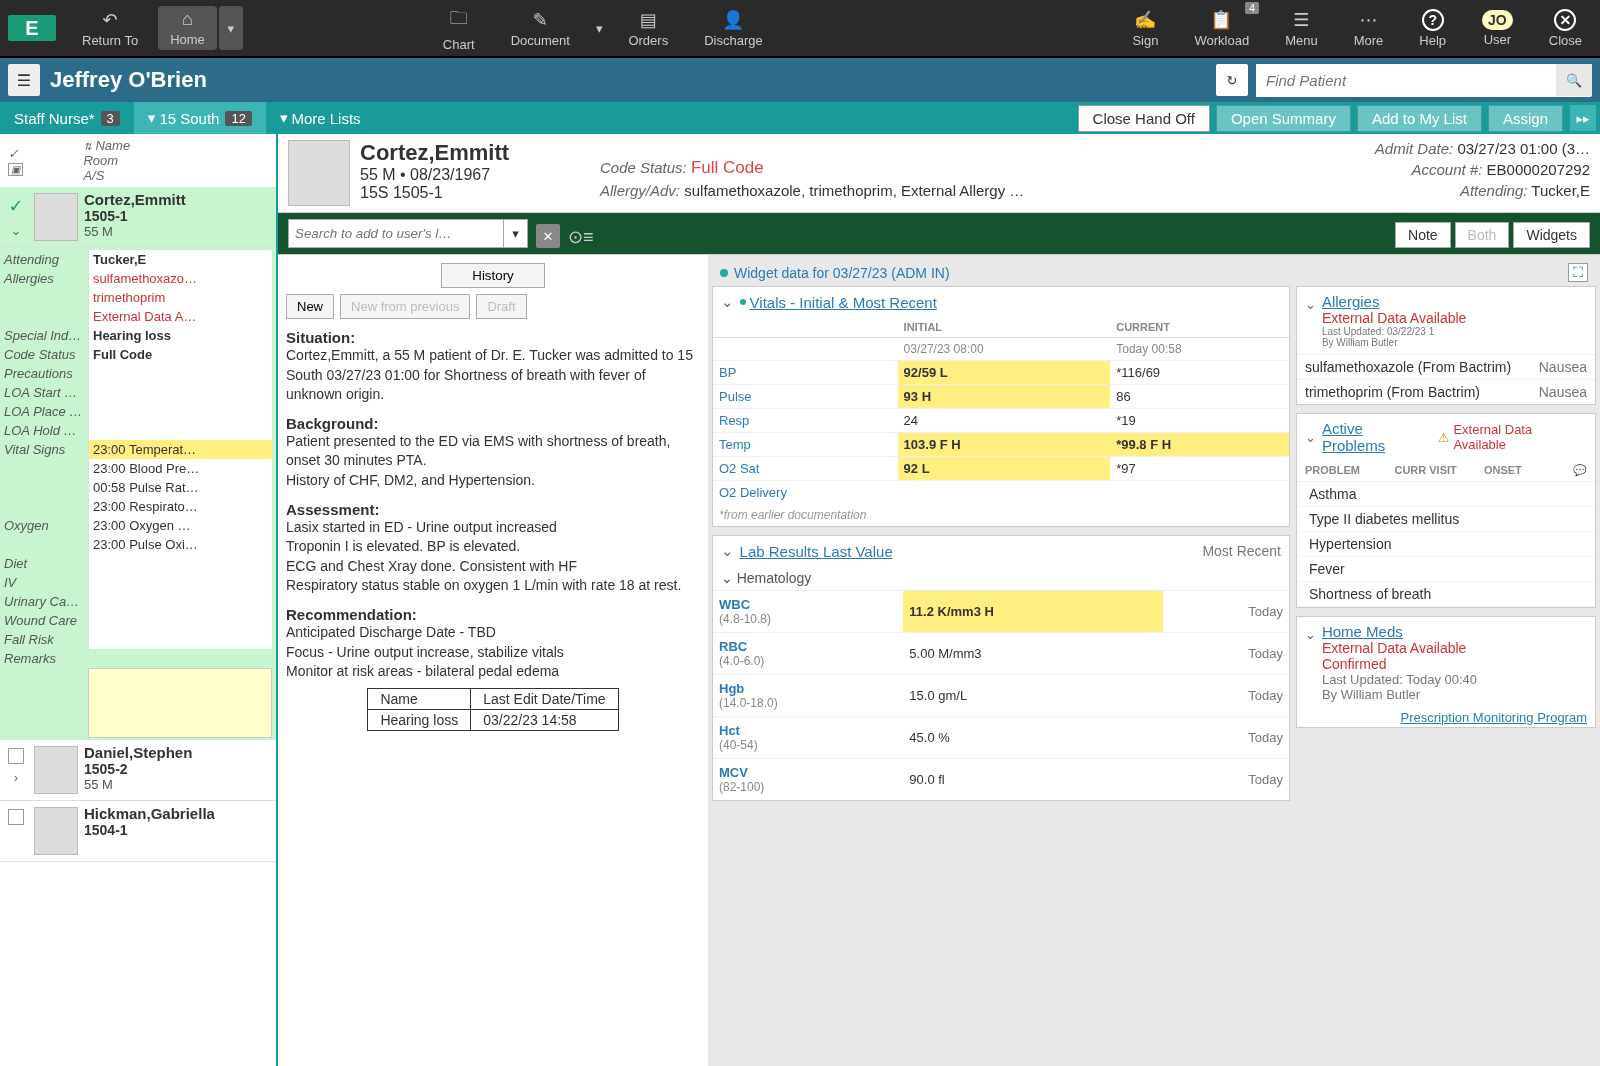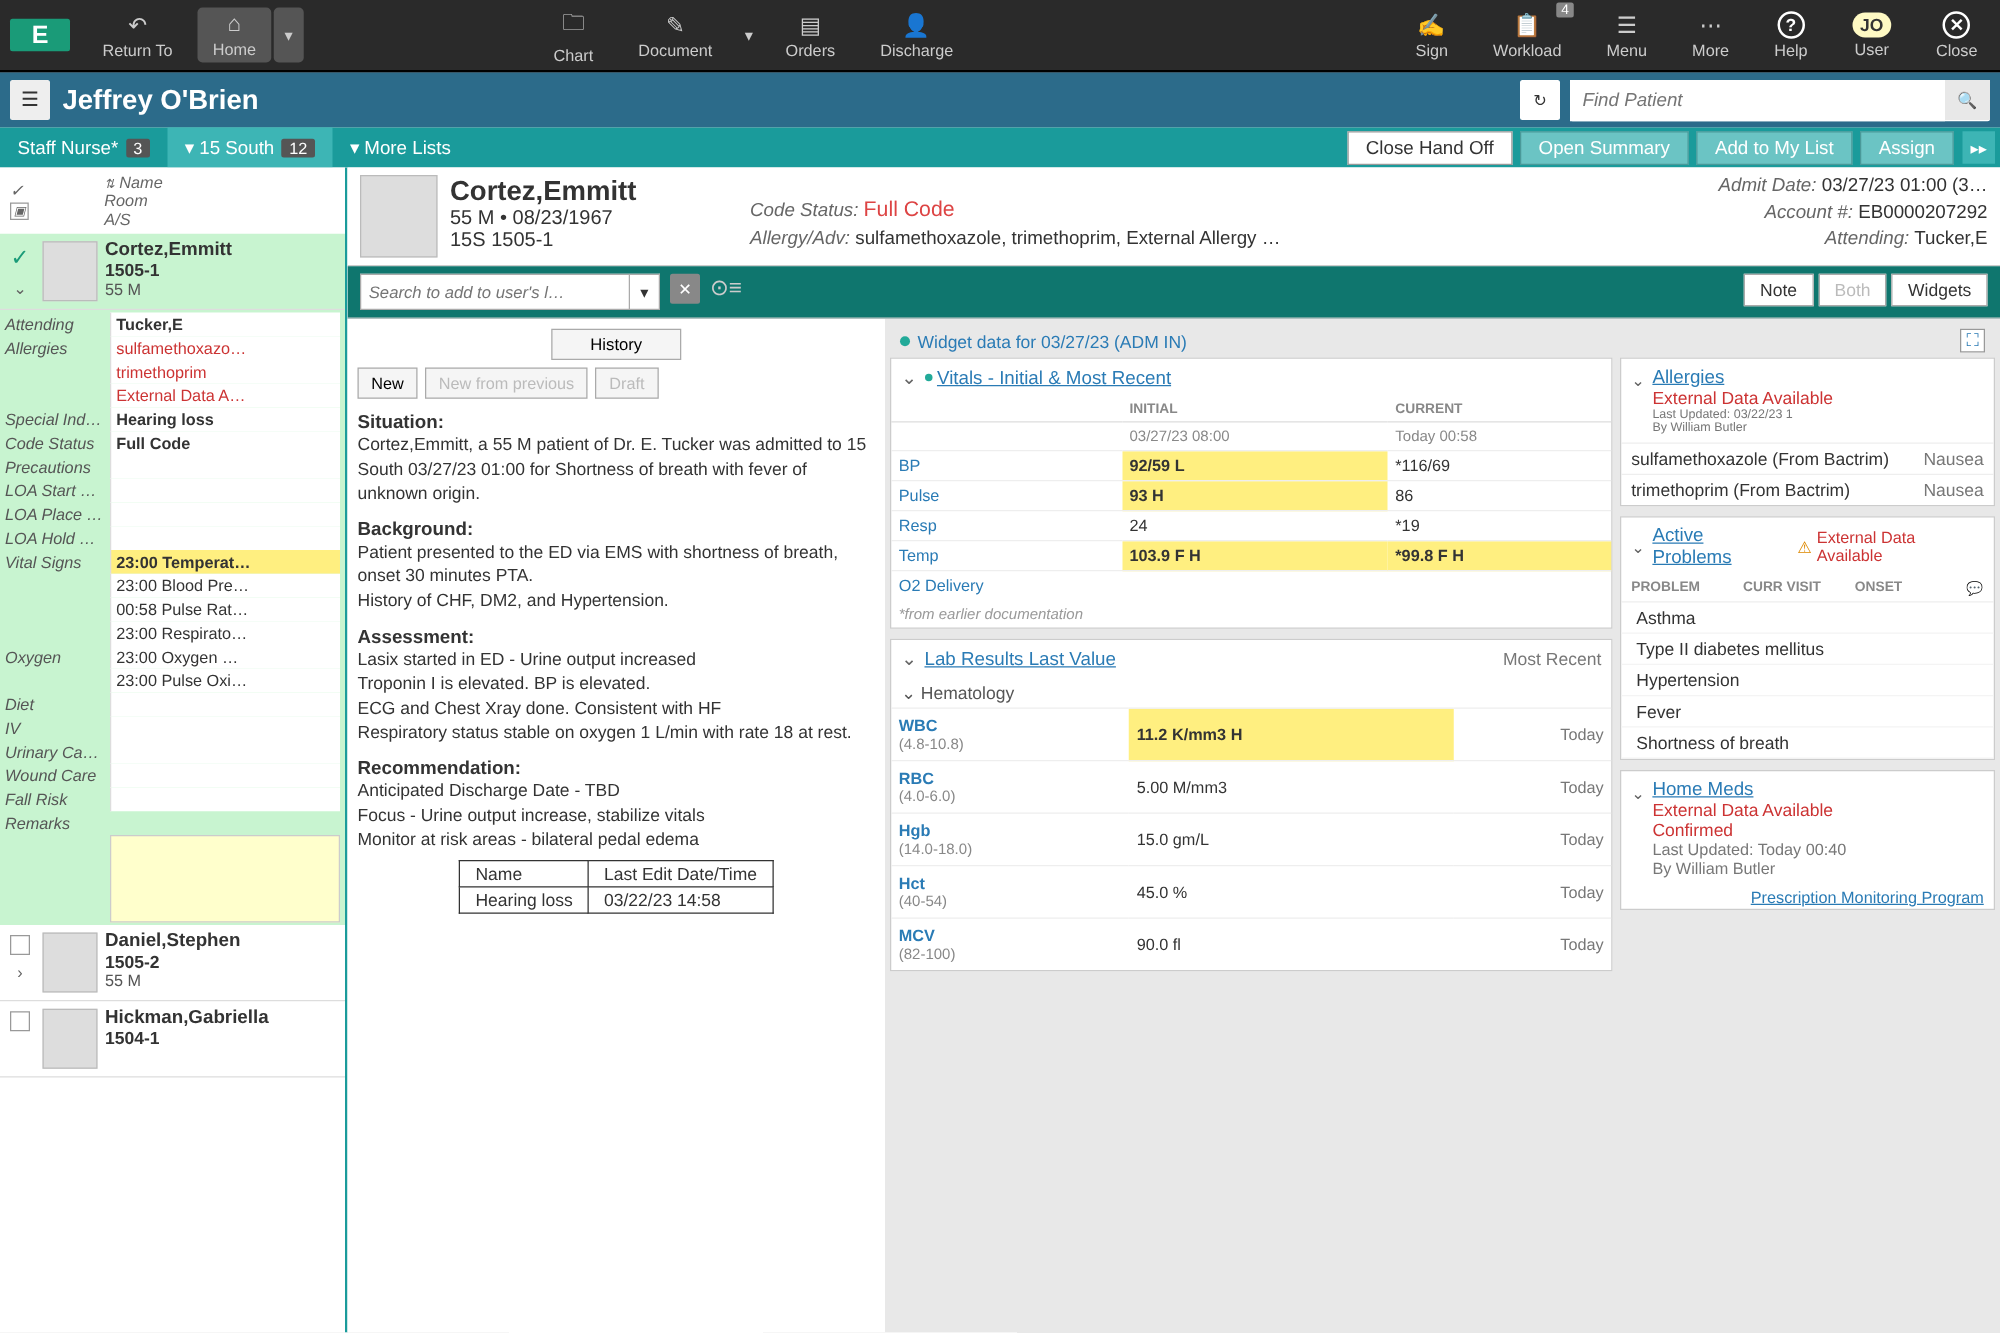--- a/index.html
+++ b/index.html
@@ -55,21 +55,21 @@
 .sidebar .patient-card .info .pname { font-weight: bold; font-size: 15px; }
 .sidebar .patient-card .info .proom { font-weight: bold; font-size: 14px; }
 .sidebar .patient-card .info .page { font-size: 13px; color: #555; }
 
 .sidebar .details { background: #c8f4d0; padding: 2px 4px; font-size: 13px; }
 .sidebar .details .drow { display: flex; }
 .sidebar .details .drow .dlabel { width: 84px; font-style: italic; color: #555; padding: 2px 0; }
 .sidebar .details .drow .dval { flex: 1; padding: 2px 4px; background: #fff; border-left: 1px solid #ddd; }
 .sidebar .details .drow .dval.bold { font-weight: bold; }
 .sidebar .details .drow .dval.red { color: #c33; }
-.sidebar .details .drow .dval.hl { background: #ffef80; font-weight: bold; }
+.sidebar .details .drow .dval.hl { background: #ffef80; font-weight: normal; }
 .sidebar .details .remarks-box { background: #ffffcc; border: 1px solid #ccc; height: 70px; margin-left: 84px; }
 
 
 .content { flex: 1; background: #fff; overflow: hidden; display: flex; flex-direction: column; }
 
 
 .pt-header { display: flex; padding: 6px 10px; border-bottom: 1px solid #ccc; background: #fff; }
 .pt-header .avatar { width: 62px; height: 66px; background: #ddd; border: 1px solid #bbb; margin-right: 10px; }
 .pt-header .col1 { min-width: 240px; }
 .pt-header .col1 .pname { font-size: 22px; font-weight: bold; }
@@ -77,21 +77,21 @@
 .pt-header .col1 .ploc { font-size: 16px; }
 .pt-header .col2 { flex: 1; padding-top: 18px; }
 .pt-header .col2 .row { font-size: 15px; margin-bottom: 4px; }
 .pt-header .col2 .ilabel { font-style: italic; color: #666; }
 .pt-header .col2 .red { color: #d44; font-size: 17px; }
 .pt-header .col3 { text-align: right; min-width: 260px; }
 .pt-header .col3 .row { font-size: 15px; margin-bottom: 4px; }
 .pt-header .col3 .ilabel { font-style: italic; color: #666; }
 
 
-.action-row { display: flex; align-items: flex-start; padding: 6px 10px; background: #0f766e; border-bottom: 1px solid #ccc; }
+.action-row { display: flex; align-items: flex-end; padding: 6px 10px; background: #14532d; border-bottom: 1px solid #ccc; }
 .action-row .search-add { display: flex; width: 240px; }
 .action-row .search-add input { flex: 1; padding: 6px; border: 1px solid #aaa; font-style: italic; color: #777; }
 .action-row .search-add .dd { width: 24px; border: 1px solid #aaa; border-left: none; display: flex; align-items: center; justify-content: center; background: #fff; }
 .action-row .x-btn { background: #888; color: #fff; width: 24px; height: 24px; display: flex; align-items: center; justify-content: center; margin-left: 8px; border-radius: 2px; }
 .action-row .toggle-btn { color: #ccc; margin-left: 8px; font-size: 18px; }
 .action-row .spacer { flex: 1; }
 .action-row .btn { padding: 4px 12px; border: 1px solid #aaa; background: #fff; margin-left: 4px; font-size: 14px; }
 .action-row .btn.disabled { color: #bbb; }
 
 
@@ -520,20 +520,25 @@
                       <td class="rlabel">Resp</td>
   <td class="">24</td>
   <td class="">*19</td>
                     </tr>
                     <tr>
                       <td class="rlabel">Temp</td>
   <td class="hl">103.9 F H</td>
   <td class="hl">*99.8 F H</td>
                     </tr>
                     <tr>
+                      <td class="rlabel">O2 Sat</td>
+  <td class="hl">92 L</td>
+  <td class="">*97</td>
+                    </tr>
+                    <tr>
                       <td class="rlabel">O2 Delivery</td>
   <td class=""></td>
   <td class=""></td>
                     </tr>
                   </tbody>
               </table>
               <div class="vitals-note">*from earlier documentation</div>
             </div>
 
             <div class="widget">

